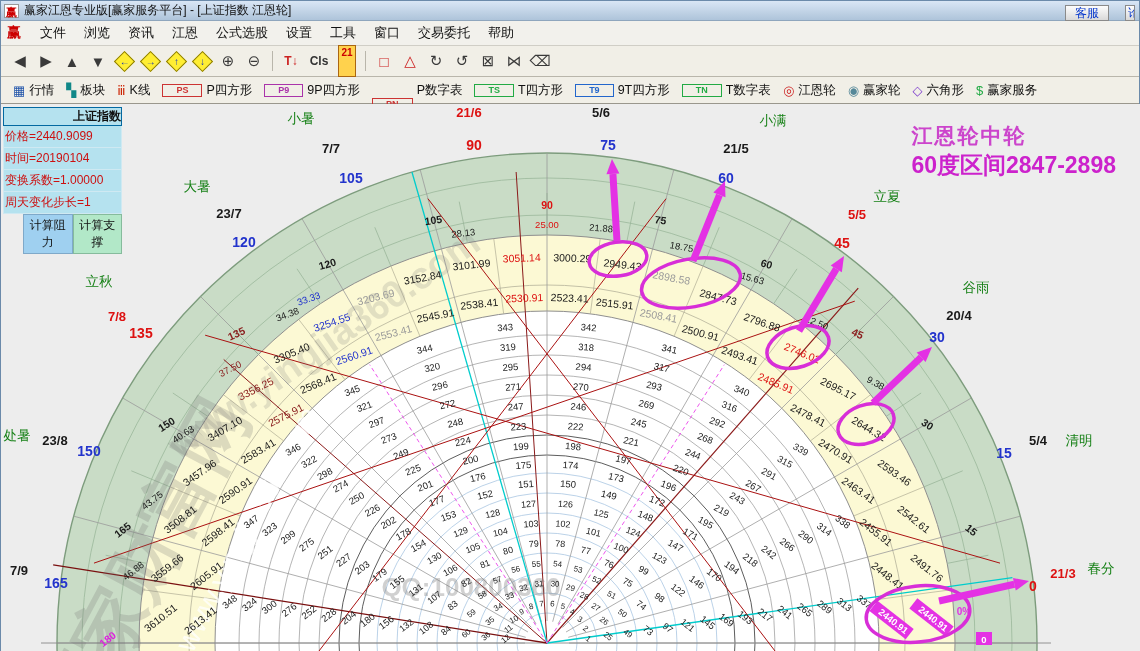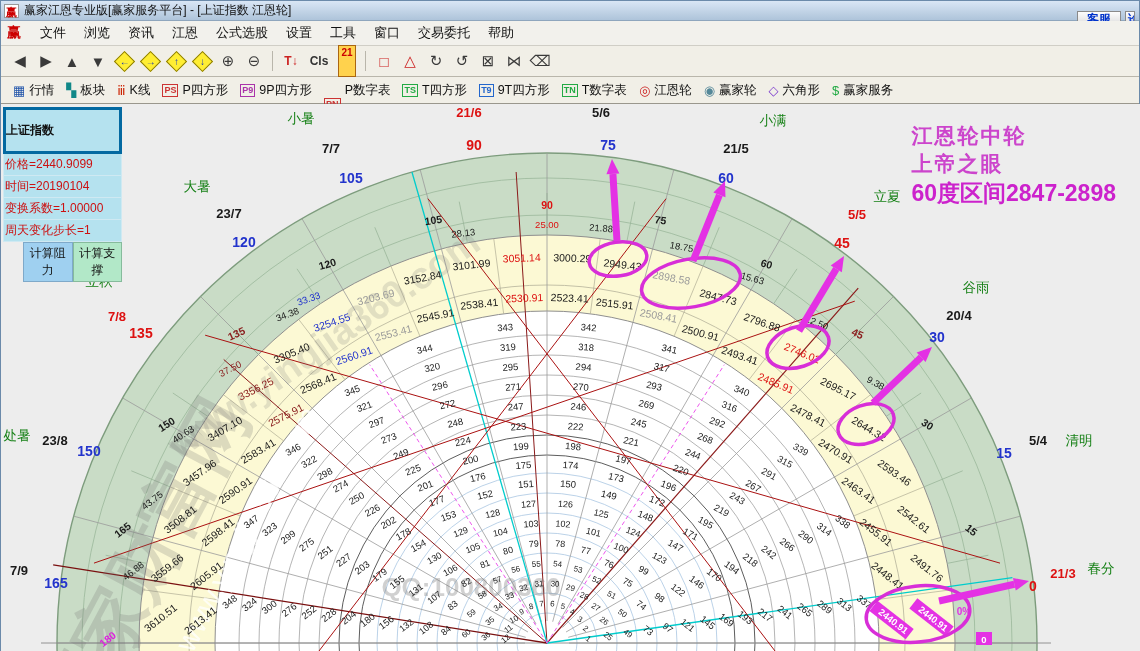--- a/index.html
+++ b/index.html
@@ -6,21 +6,21 @@
   html,body { width:1140px; height:651px; overflow:hidden;
     font-family:"Liberation Sans","DejaVu Sans",sans-serif; }
   #app { position:relative; width:1140px; height:651px; background:#ececec; border:1px solid #6b8aaa; }
 
   
   #titlebar { position:absolute; left:0; top:0; width:100%; height:20px;
     background:linear-gradient(#d9e6f5,#aec4da); display:flex; align-items:center;
     border-bottom:1px solid #8fa6bd; font-size:12px; color:#111; }
   #title-logo { width:15px; height:14px; background:#fff; color:#c00; font-weight:bold; font-size:11px;
     line-height:14px; text-align:center; margin:0 5px 0 3px; border:1px solid #999; }
-  #win-buttons { position:absolute; right:4px; top:10px; display:flex; gap:4px;font-weight:bold; }
+  #win-buttons { position:absolute; right:4px; top:4px; display:flex; gap:16px; }
   .win-btn { height:16px; padding:0 9px; font-size:12px; color:#0033cc;
     background:linear-gradient(#fdfdfd,#d9d9d9); border:1px solid #8a8a8a; line-height:14px; }
   .win-btn.partial { width:10px; padding:0 2px; overflow:hidden; }
 
   
   #menubar { position:absolute; left:0; top:20px; width:100%; height:25px; background:#f2f1ec;
     display:flex; align-items:center; font-size:13px; color:#111; border-bottom:1px solid #d0cec6; }
   #menu-logo { color:#c00; font-weight:bold; font-size:14px; margin:0 10px 0 6px; }
   .menu-item { padding:3px 9px; cursor:default;font-family:Liberation Serif, serif; }
 
@@ -37,26 +37,26 @@
   .tb1 .dia span { transform:rotate(-45deg); font-size:10px; color:#1133bb; font-weight:bold; }
   .tb1 .cal { width:18px; height:32px; background:#ffd24d; border:1px solid #aa6611; color:#c00;
     font-size:10px; font-weight:bold; text-align:center; line-height:14px; }
   .tb-sep { width:1px; height:20px; background:#b9b6ab; margin:0 5px; }
 
   
   #toolbar2 { position:absolute; left:0; top:76px; width:100%; height:27px; background:#f1efe7;
     border-bottom:1px solid #9a978d; display:flex; align-items:center; padding-left:6px; font-size:12.5px; }
   .tb2 { display:flex; align-items:center; margin:0 6px; color:#111; }
   .tb2 .ic { margin-right:4px; font-size:13px; }
-  .tb2 .boxic { font-size:9px; font-weight:bold; border:1px solid; padding:0 1px; line-height:11px; }
+  .tb2 .boxic { font-size:9px; font-weight:bold; border:1px solid; padding:0 13px; line-height:11px; }
 
   
   #info-panel { position:absolute; left:2px; top:106px; width:119px; font-size:12px; z-index:5; }
-  #info-panel .hd { background:#b5e2ef; border:3px solid #0369a1; text-align:left; color:#111;
-    padding:12px 0; font-weight:bold; }
+  #info-panel .hd { background:#b5e2ef; border:1px solid #0369a1; text-align:right; color:#111;
+    padding:0 0; font-weight:bold; }
   #info-panel .row { background:#b5e2ef; border:1px solid #cfe9f2; border-top:none; color:#cc1111;
     padding:2px 1px; white-space:nowrap; overflow:hidden; }
   #info-panel .btns { display:flex;padding-left:20px; }
   #info-panel .btn1 { flex:1; background:#9fd0f0; border:1px solid #7fa9c9; text-align:center; padding:2px 0; color:#111; }
   #info-panel .btn2 { flex:1; background:#b2e8c8; border:1px solid #86bb9c; text-align:center; padding:2px 0; color:#111; }
 
   
   #chart { position:absolute; left:0; top:103px; width:1140px; height:548px; background:#ededed; }
   #wheel-svg { position:absolute; left:0; top:0; }
 
@@ -601,21 +601,20 @@
             <polygon points="843,255 840.8562676857186,271.2066162959671 829.7088596514557,264.51817147540925" fill="#e431e4"></polygon>
             <line x1="872" y1="402" x2="920.120405636112" y2="356.32639465047" stroke="#e431e4" stroke-width="7"></line>
             <polygon points="931,346 924.5951766513157,361.04088554148814 915.6456346209083,351.6119037594518" fill="#e431e4"></polygon>
             <line x1="938" y1="600" x2="1013.3571940972407" y2="583.2539568672798" stroke="#e431e4" stroke-width="7"></line>
             <polygon points="1028,580 1014.767242073062,589.5991727584756 1011.9471461214195,576.9087409760841" fill="#e431e4"></polygon>
           </g>
         </g>
     </svg>
     <div id="anno">
       <div class="l1">江恩轮中轮</div>
-      <div class="l1">上帝之眼</div>
       <div class="l3">60度区间2847-2898</div>
     </div>
   </div>
 
   <div id="info-panel">
     <div class="hd">上证指数</div>
     <div class="row">价格=2440.9099</div>
     <div class="row">时间=20190104</div>
     <div class="row">变换系数=1.00000</div>
     <div class="row">周天变化步长=1</div>

